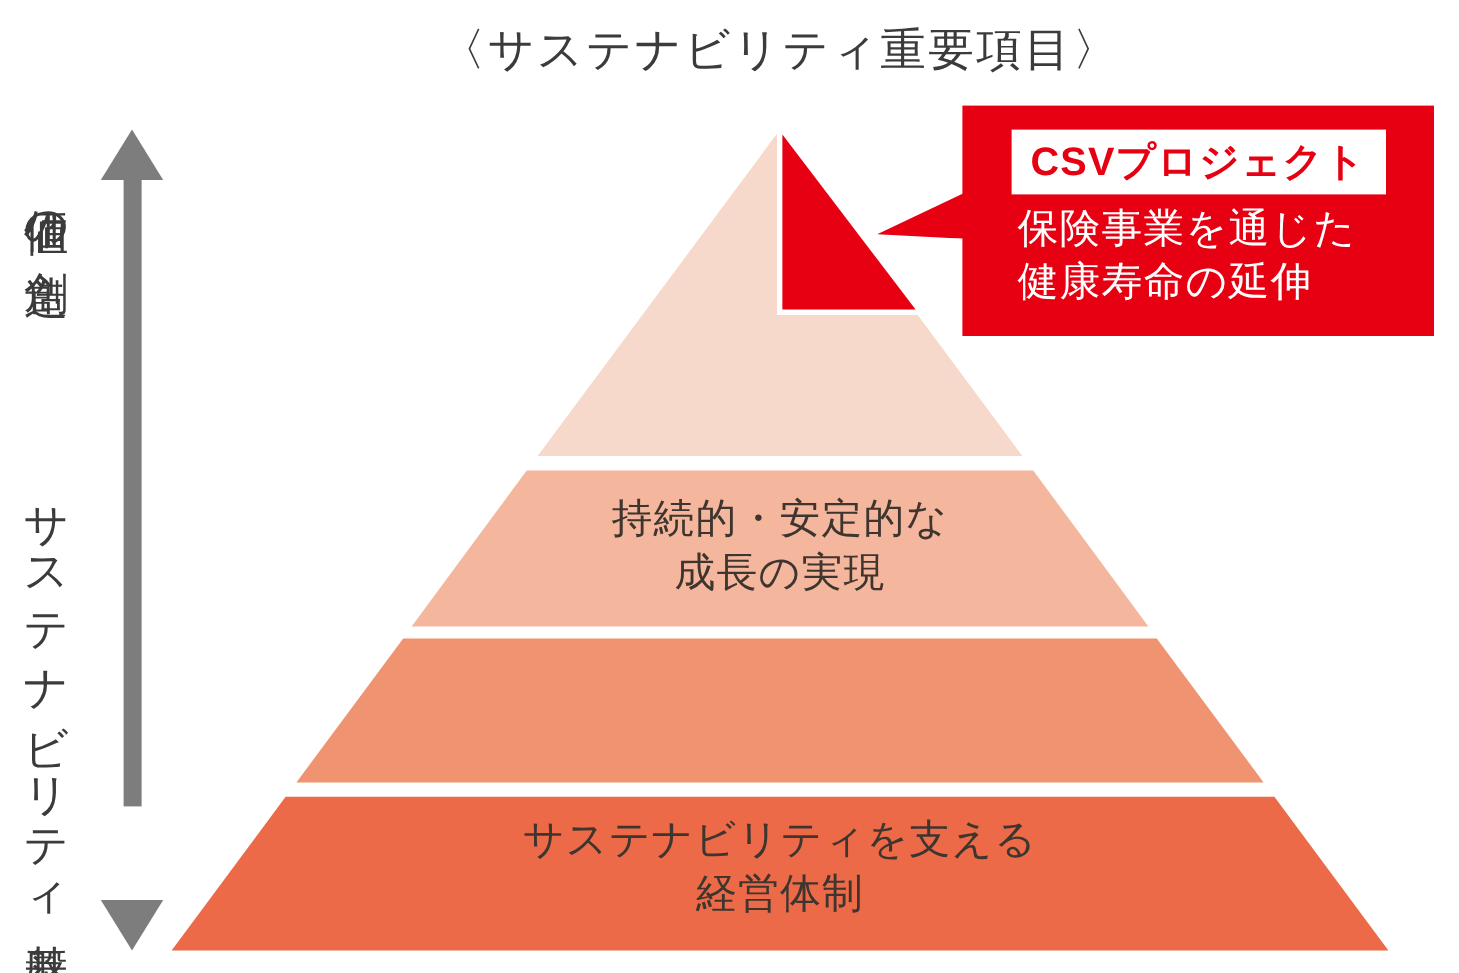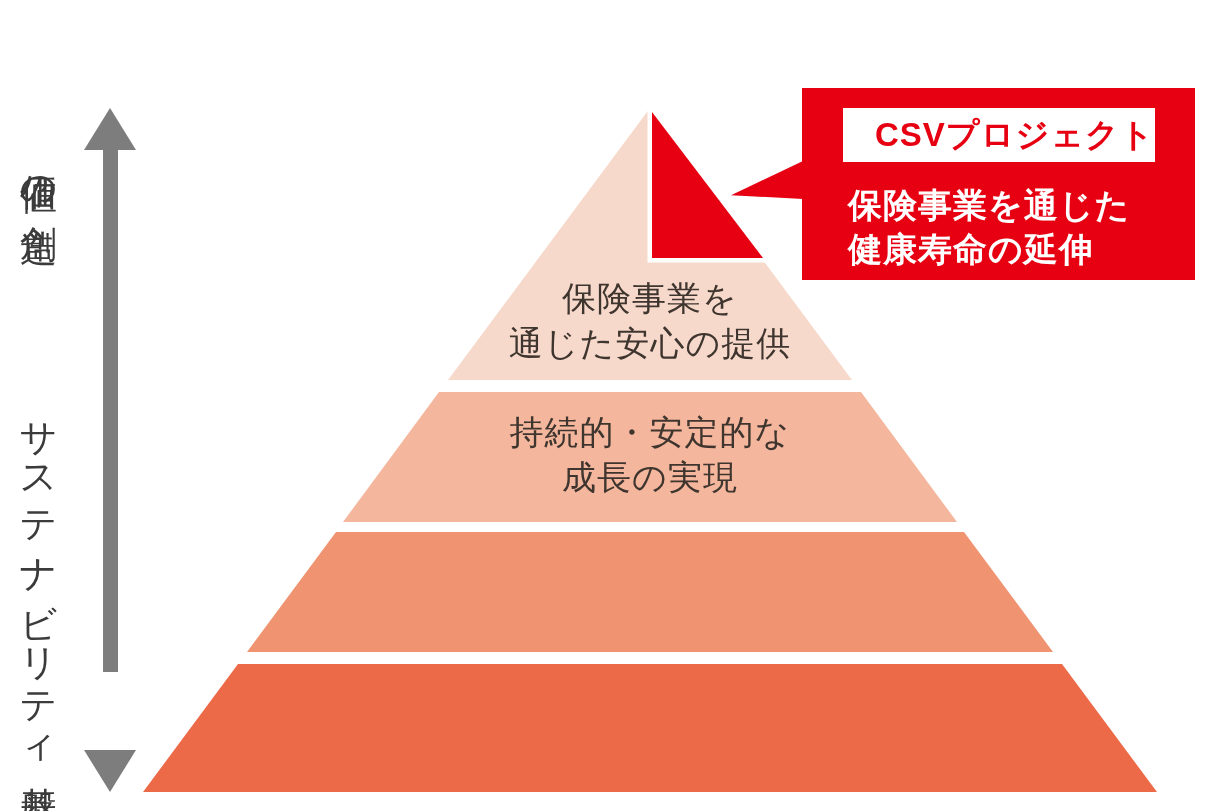--- a/index.html
+++ b/index.html
@@ -79,39 +79,40 @@
     clip-path: polygon(100% 0, 0 90%, 100% 100%);
   }
   .callout-tag {
     margin: 20px auto 0 auto;
     width: 312px;
     height: 54px;
     background: #ffffff;
     color: var(--accent-red, #e60012);
     font-size: 33px;
     font-weight: bold;
-    text-align: right;
+    text-align: center;
     line-height: 54px;
     letter-spacing: 1px;
   }
   .callout-body {
-    margin: 21px 0 0 46px;
+    margin: 7px 0 0 46px;
     color: #ffffff;
     font-size: 34px;
-    font-weight: bold;
+    font-weight: normal;
     line-height: 44px;
     white-space: pre-line;
     letter-spacing: 1px;
   }
 </style>
 </head>
 <body>
 
 <div class="stage">
 
+  <div class="diagram-title">〈サステナビリティ重要項目〉</div>
 
   <svg class="art-svg" width="1216" height="811" viewBox="0 0 1216 811">
 
     <g>
       <rect x="103" y="140" width="15" height="532" style="fill:var(--arrow-gray,#7d7d7d)"></rect>
       <polygon points="110,108 84,150 136,150" style="fill:var(--arrow-gray,#7d7d7d)"></polygon>
       <polygon points="110,792 84,750 136,750" style="fill:var(--arrow-gray,#7d7d7d)"></polygon>
     </g>
 
     <polygon points="650,108 852,380 448,380" style="fill:var(--layer1,#f7d9cb)"></polygon>
@@ -119,27 +120,27 @@
     <polygon points="336,532 964,532 1053,652 247,652" style="fill:var(--layer3,#ef9370)"></polygon>
     <polygon points="238,664 1062,664 1157,792 143,792" style="fill:var(--layer4,#ec6a48)"></polygon>
 
     <polygon points="652,112 763,258 652,258" style="fill:var(--accent-red,#e60012); stroke:#ffffff; stroke-width:9; paint-order:stroke;"></polygon>
   </svg>
 
   <div class="vlabel value-creation">価値の創造</div>
 
   <div class="vlabel sustainability-base">サステナビリティ基盤</div>
 
-  <div class="layer-label l1">保険事業を
-通じた安心の提供</div>
 
   <div class="layer-label l2">持続的・安定的な
 成長の実現</div>
 
 
+  <div class="layer-label l4">サステナビリティを支える
+経営体制</div>
 
   <div class="callout-tail"></div>
 
   <div class="callout">
     <div class="callout-tag">CSVプロジェクト</div>
     <div class="callout-body">保険事業を通じた
 健康寿命の延伸</div>
   </div>
 
 </div>

